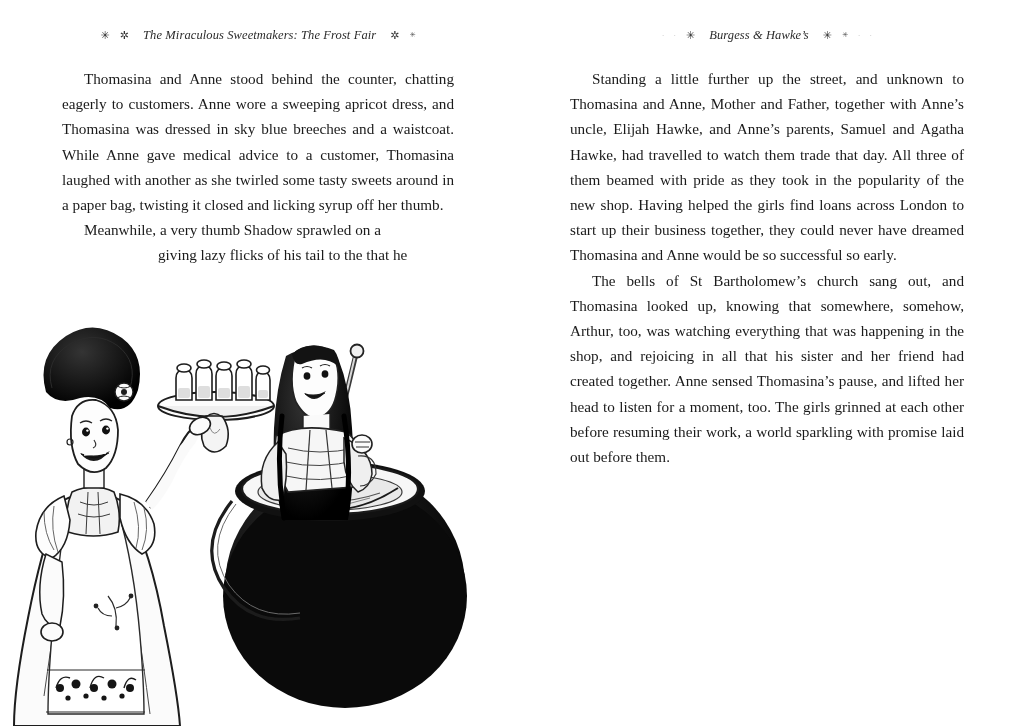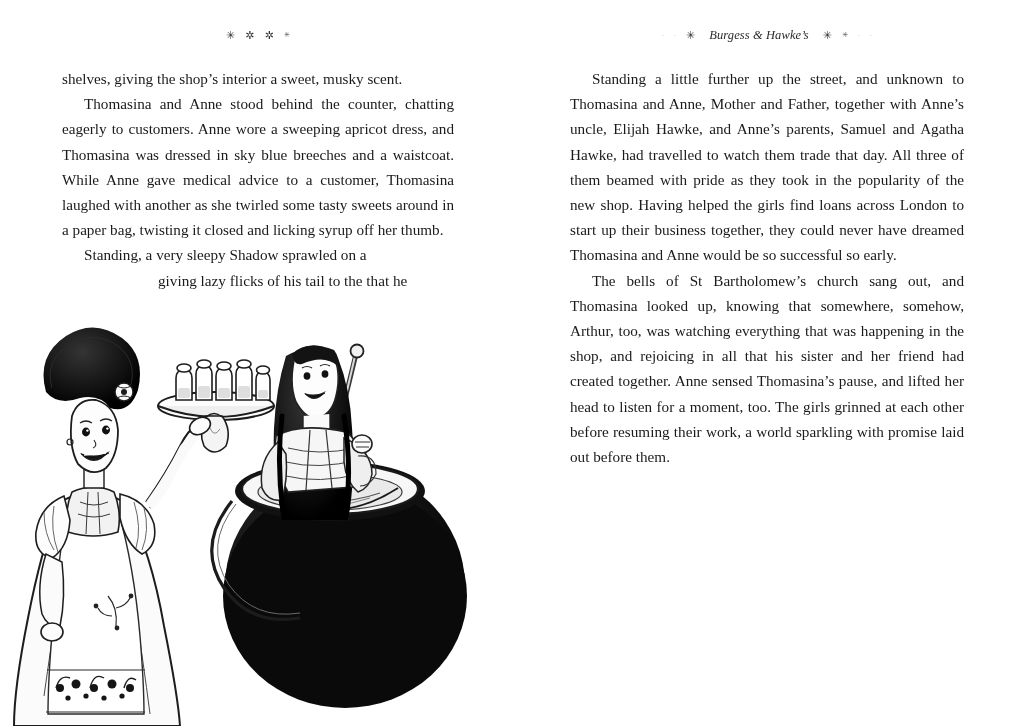--- a/index.html
+++ b/index.html
@@ -98,28 +98,28 @@
 </head>
 <body>
 
 <div class="spread">
 
   <div class="page page-left">
 
     <div class="running-head">
       <span class="star">✳</span>
       <span class="star">✲</span>
+      <span class="title-text">The Miraculous Sweetmakers: The Frost Fair</span>
       <span class="star">✲</span>
       <span class="star sm">✳</span>
     </div>
 
     <div class="body-text">
-      <p>shelves, giving the shop’s interior a sweet, musky scent.</p>
       <p class="indent">Thomasina and Anne stood behind the counter, chatting eagerly to customers. Anne wore a sweeping apricot dress, and Thomasina was dressed in sky blue breeches and a waistcoat. While Anne gave medical advice to a customer, Thomasina laughed with another as she twirled some tasty sweets around in a paper bag, twisting it closed and licking syrup off her thumb.</p>
-      <p class="indent">Standing, a very sleepy Shadow sprawled on a</p>
+      <p class="indent">Meanwhile, a very thumb Shadow sprawled on a</p>
       <p class="narrow-2">giving lazy flicks of his tail to the that he</p>
     </div>
 
     <div class="illustration">
       <svg width="510" height="430" viewBox="0 0 510 430" xmlns="http://www.w3.org/2000/svg">
         <defs>
           <radialGradient id="cauldronShade" cx="38%" cy="35%" r="75%">
             <stop offset="0%" stop-color="#2c2c2c"></stop>
             <stop offset="60%" stop-color="#121212"></stop>
             <stop offset="100%" stop-color="#000000"></stop>

